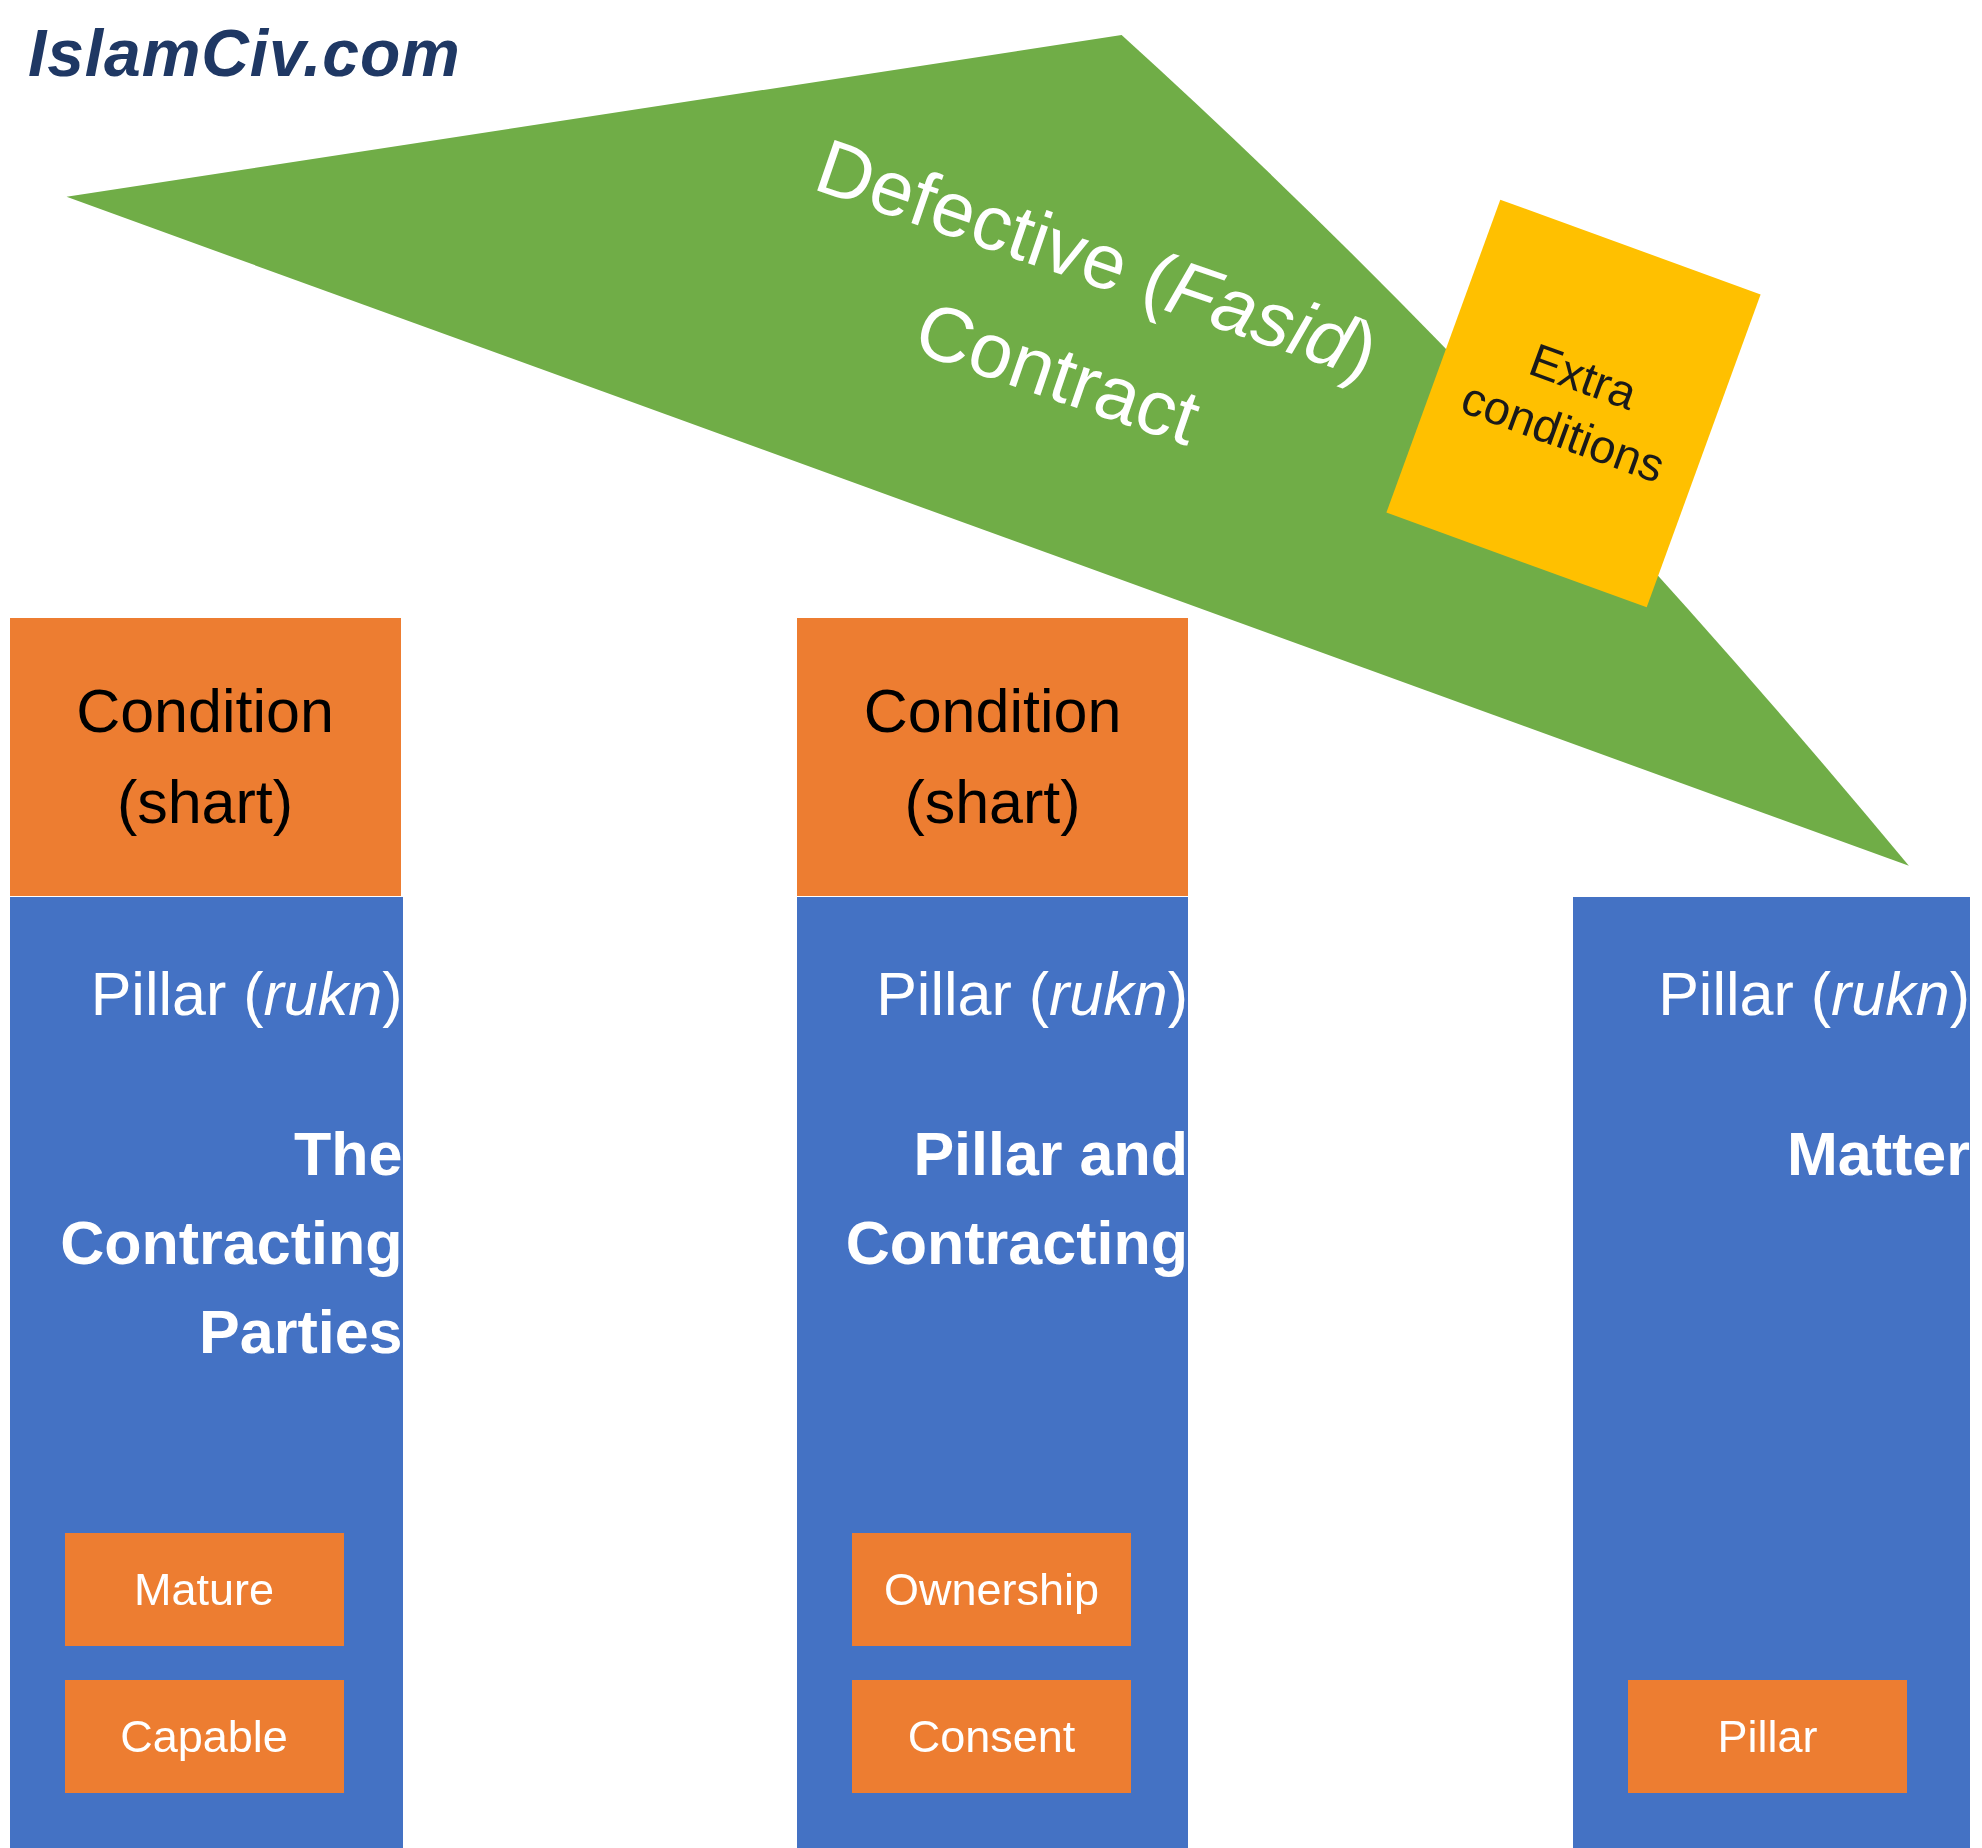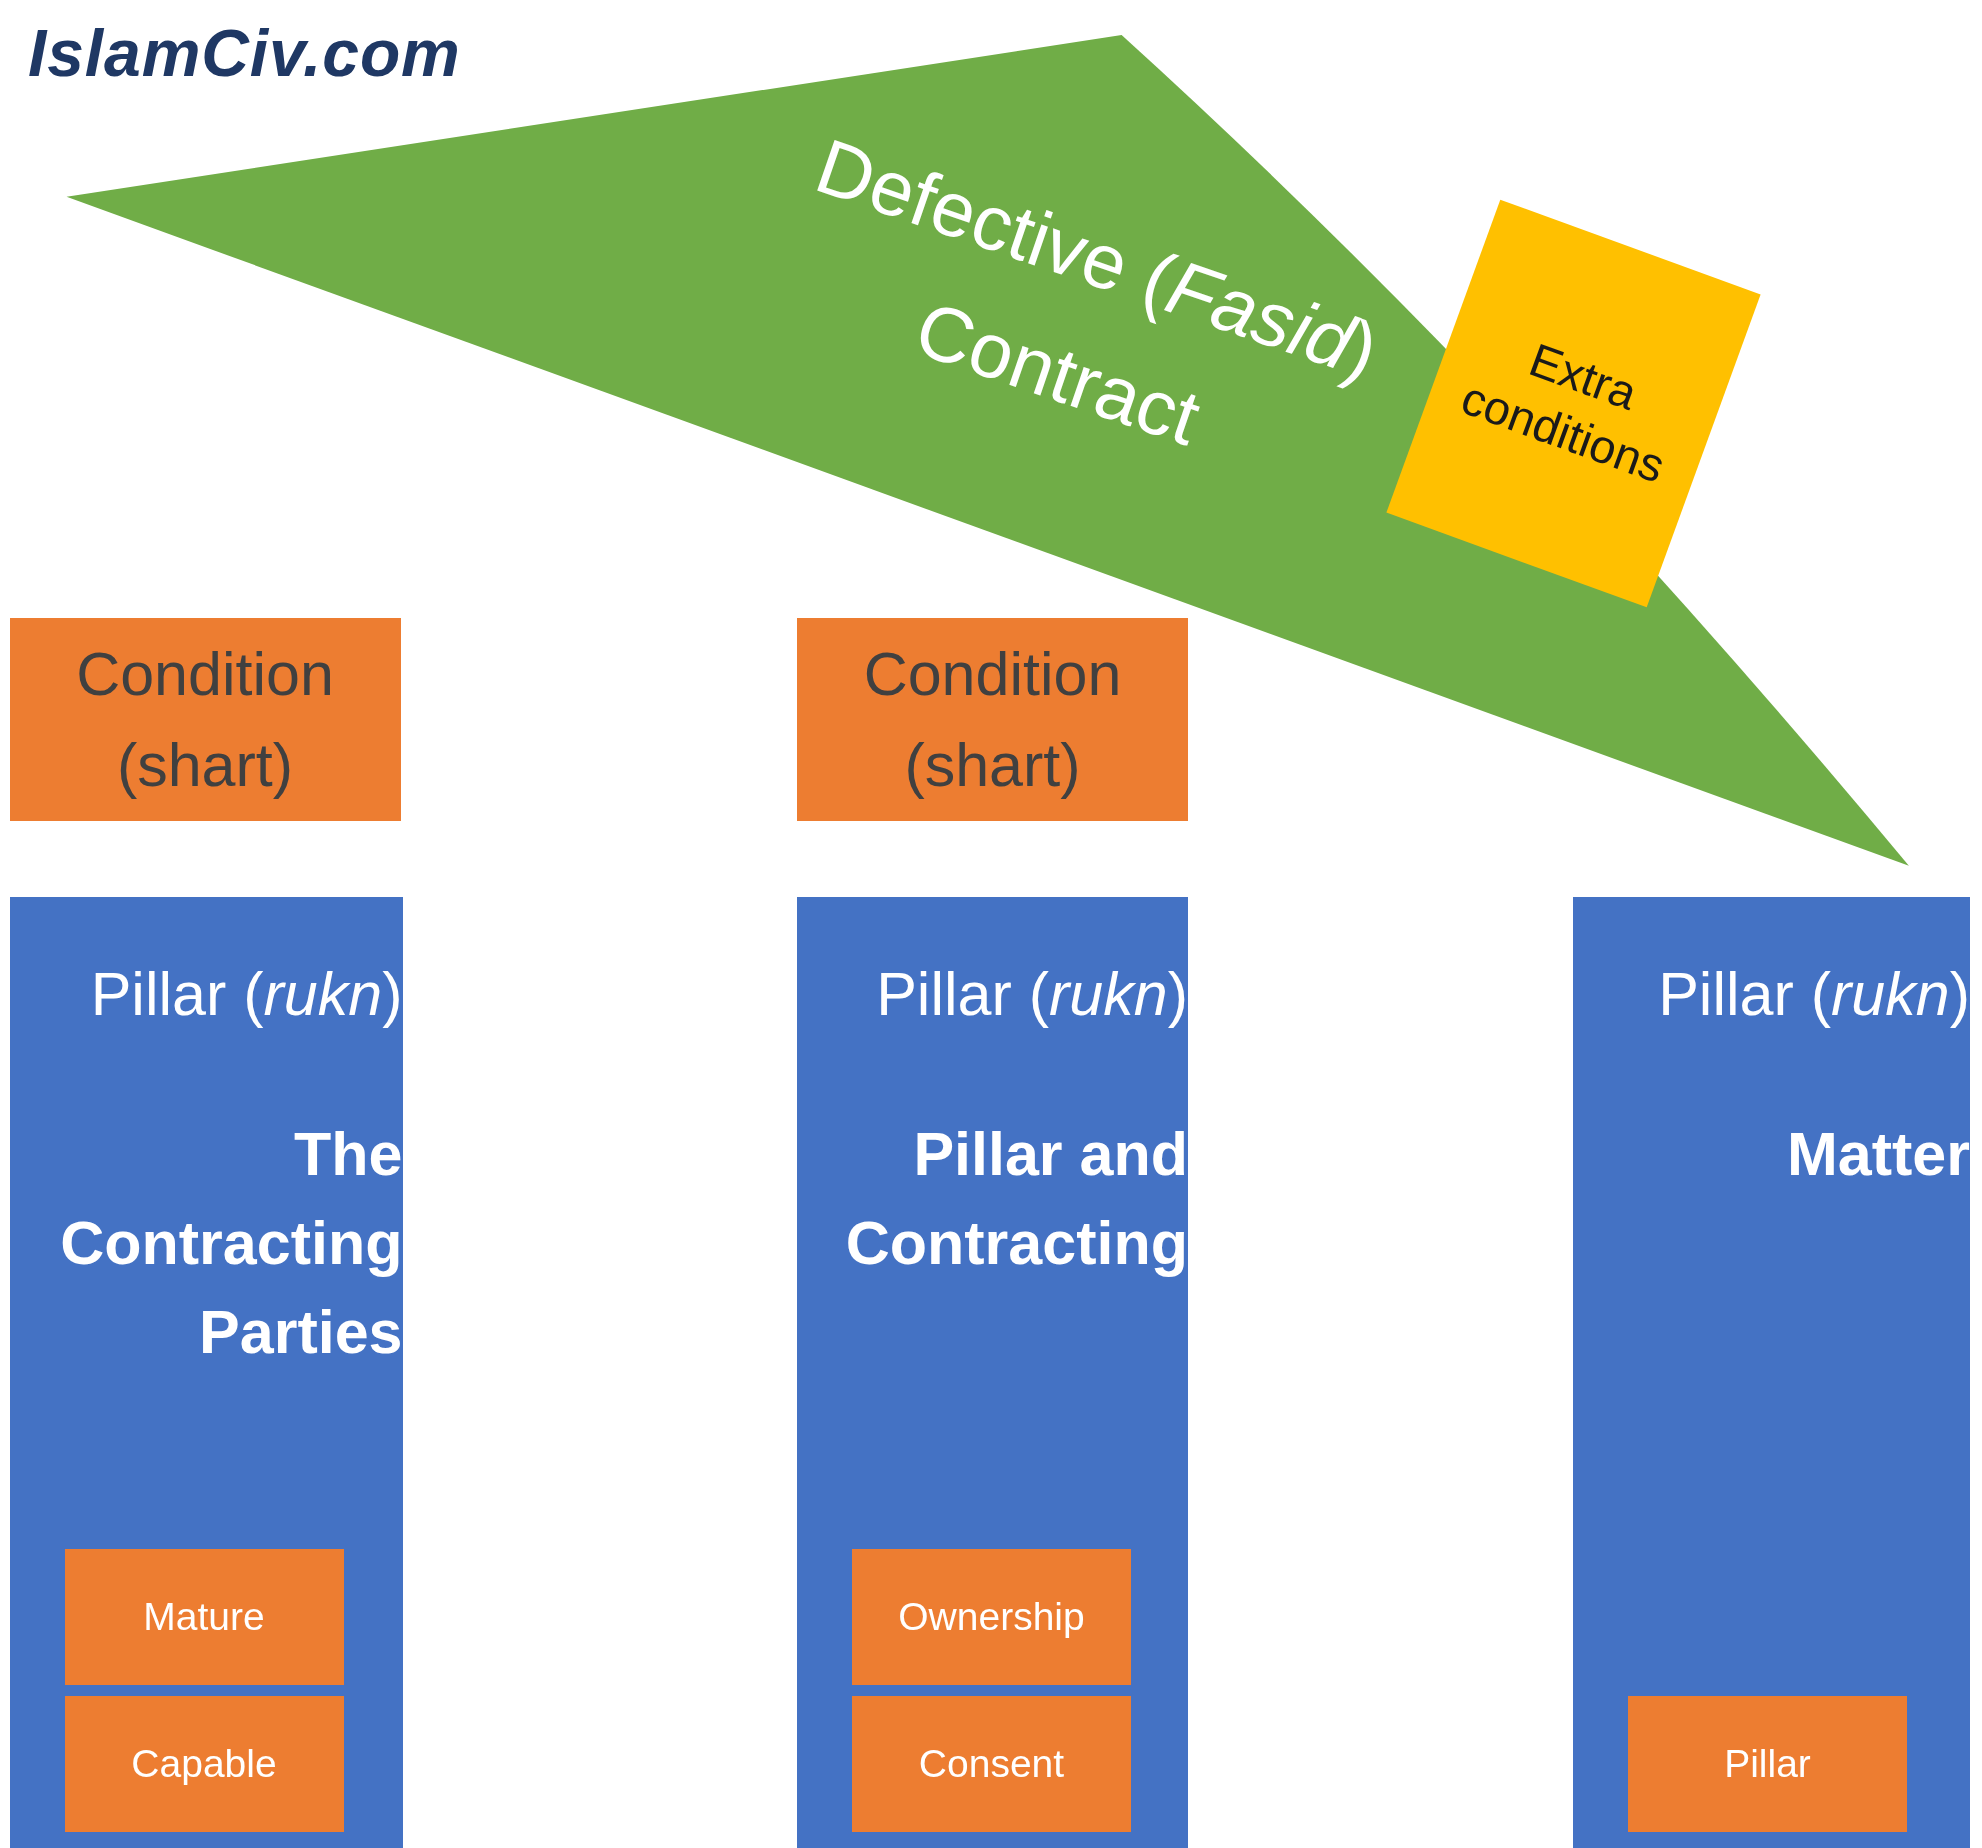--- a/index.html
+++ b/index.html
@@ -26,44 +26,43 @@
   }
   .it{font-style:italic;}
   .extra-note{
     position:absolute;left:1435px;top:237px;width:277px;height:333px;
     background:var(--yellow);
     transform:rotate(20deg);
     display:flex;flex-direction:column;align-items:center;justify-content:center;
     color:#1a1a1a;font-size:47px;line-height:59px;text-align:center;
   }
   .cond{
-    position:absolute;top:618px;width:391px;height:203px;
-    background:var(--orange);color:#404040;
+    position:absolute;top:618px;width:391px;height:278px;
+    background:var(--orange);color:#000000;
     display:flex;flex-direction:column;align-items:center;justify-content:center;
     font-size:61px;line-height:91px;text-align:center;
   }
   .cond-1{left:9.5px;}
   .cond-2{left:797px;}
   .cond-l2{}
   .pillar{
     position:absolute;top:897px;height:951px;
     background:var(--blue);color:#fff;
     text-align:right;font-size:61px;
   }
   .pillar-1{left:9.5px;width:393px;}
   .pillar-2{left:797px;width:391px;}
   .pillar-3{left:1573px;width:397px;}
   .p-title{margin-top:52px;line-height:91px;}
   .p-body{margin-top:70px;line-height:89px;font-weight:bold;}
   .tag{
-    position:absolute;left:55px;width:279px;height:136px;
+    position:absolute;left:55px;width:279px;height:113px;
     background:var(--orange);color:#fff;
     display:flex;align-items:center;justify-content:center;
-    font-size:39px;
-    margin-top:16px;
+    font-size:45px;
   }
   .tag-a{top:636px;}
   .tag-b{top:783px;}
 </style>
 </head>
 <body>
 
 <div class="canvas">
 
   <div class="watermark">IslamCiv.com</div>

